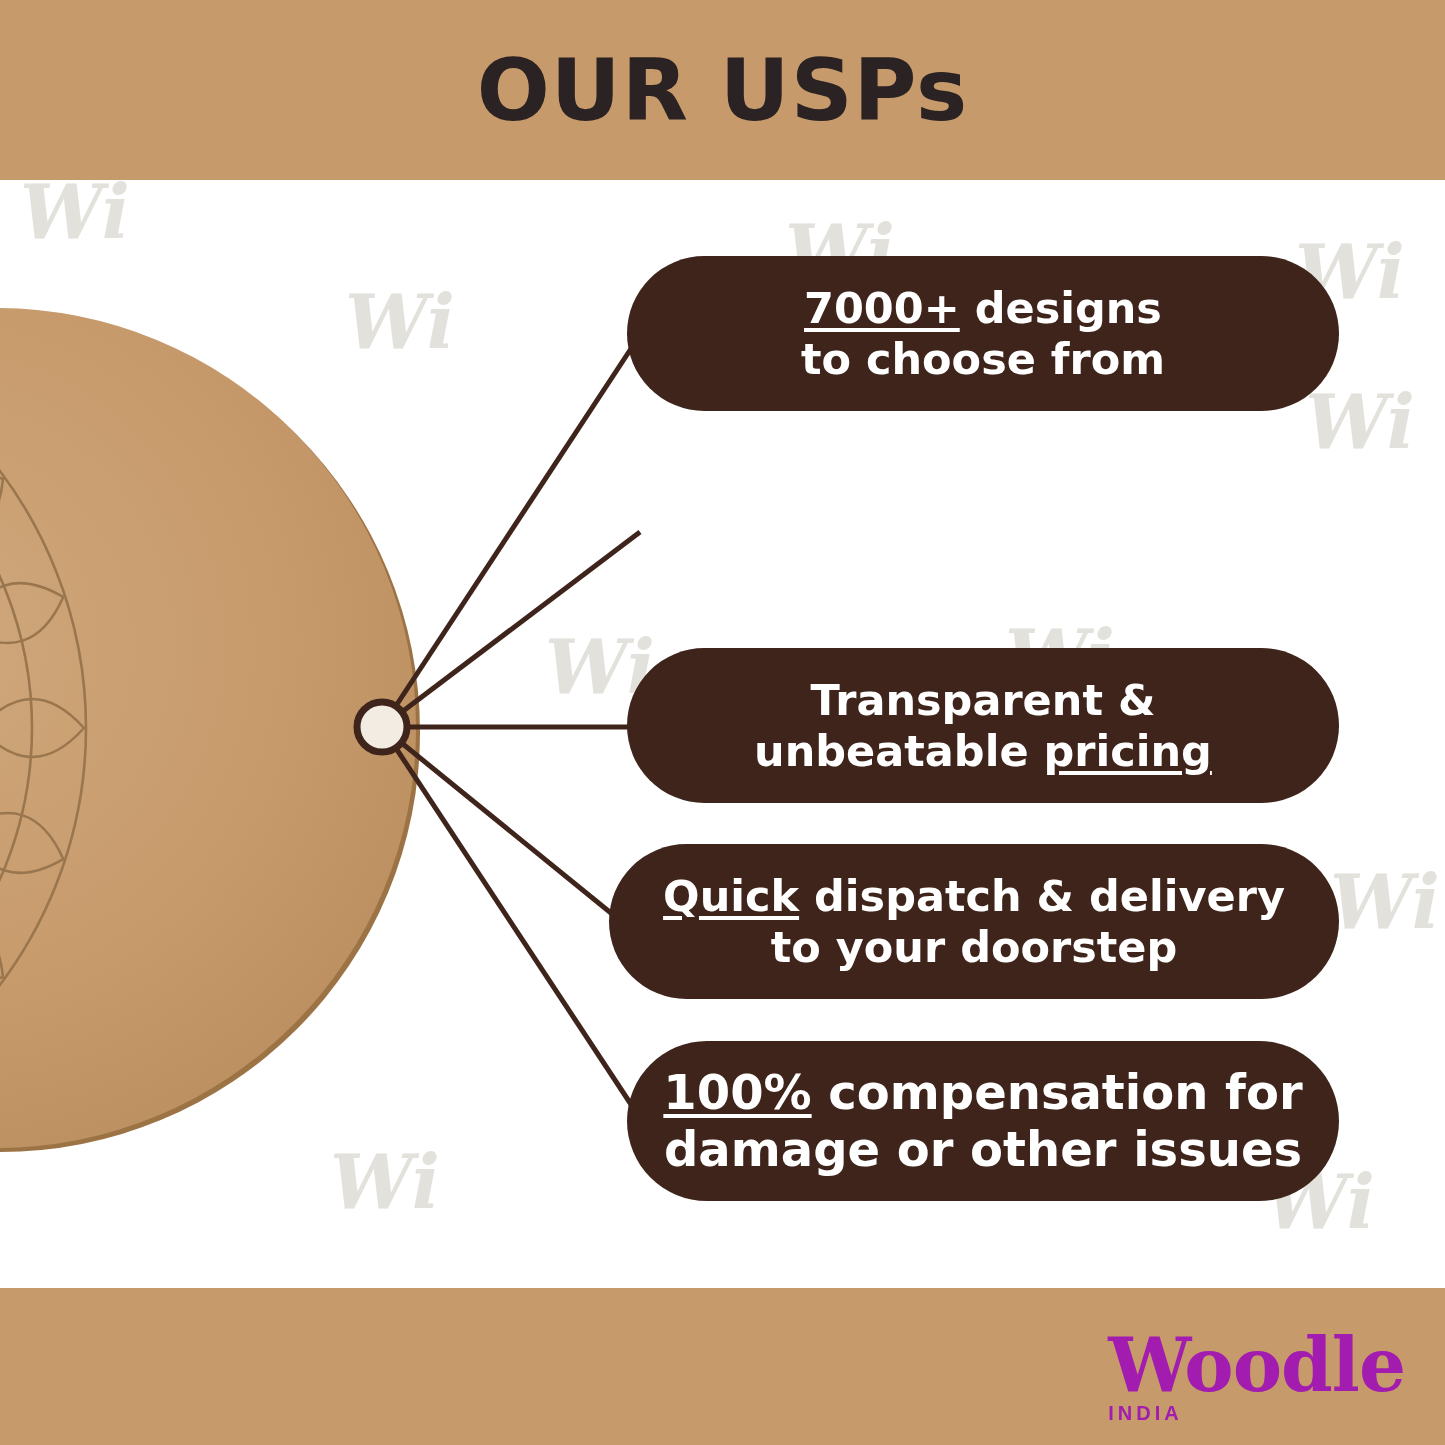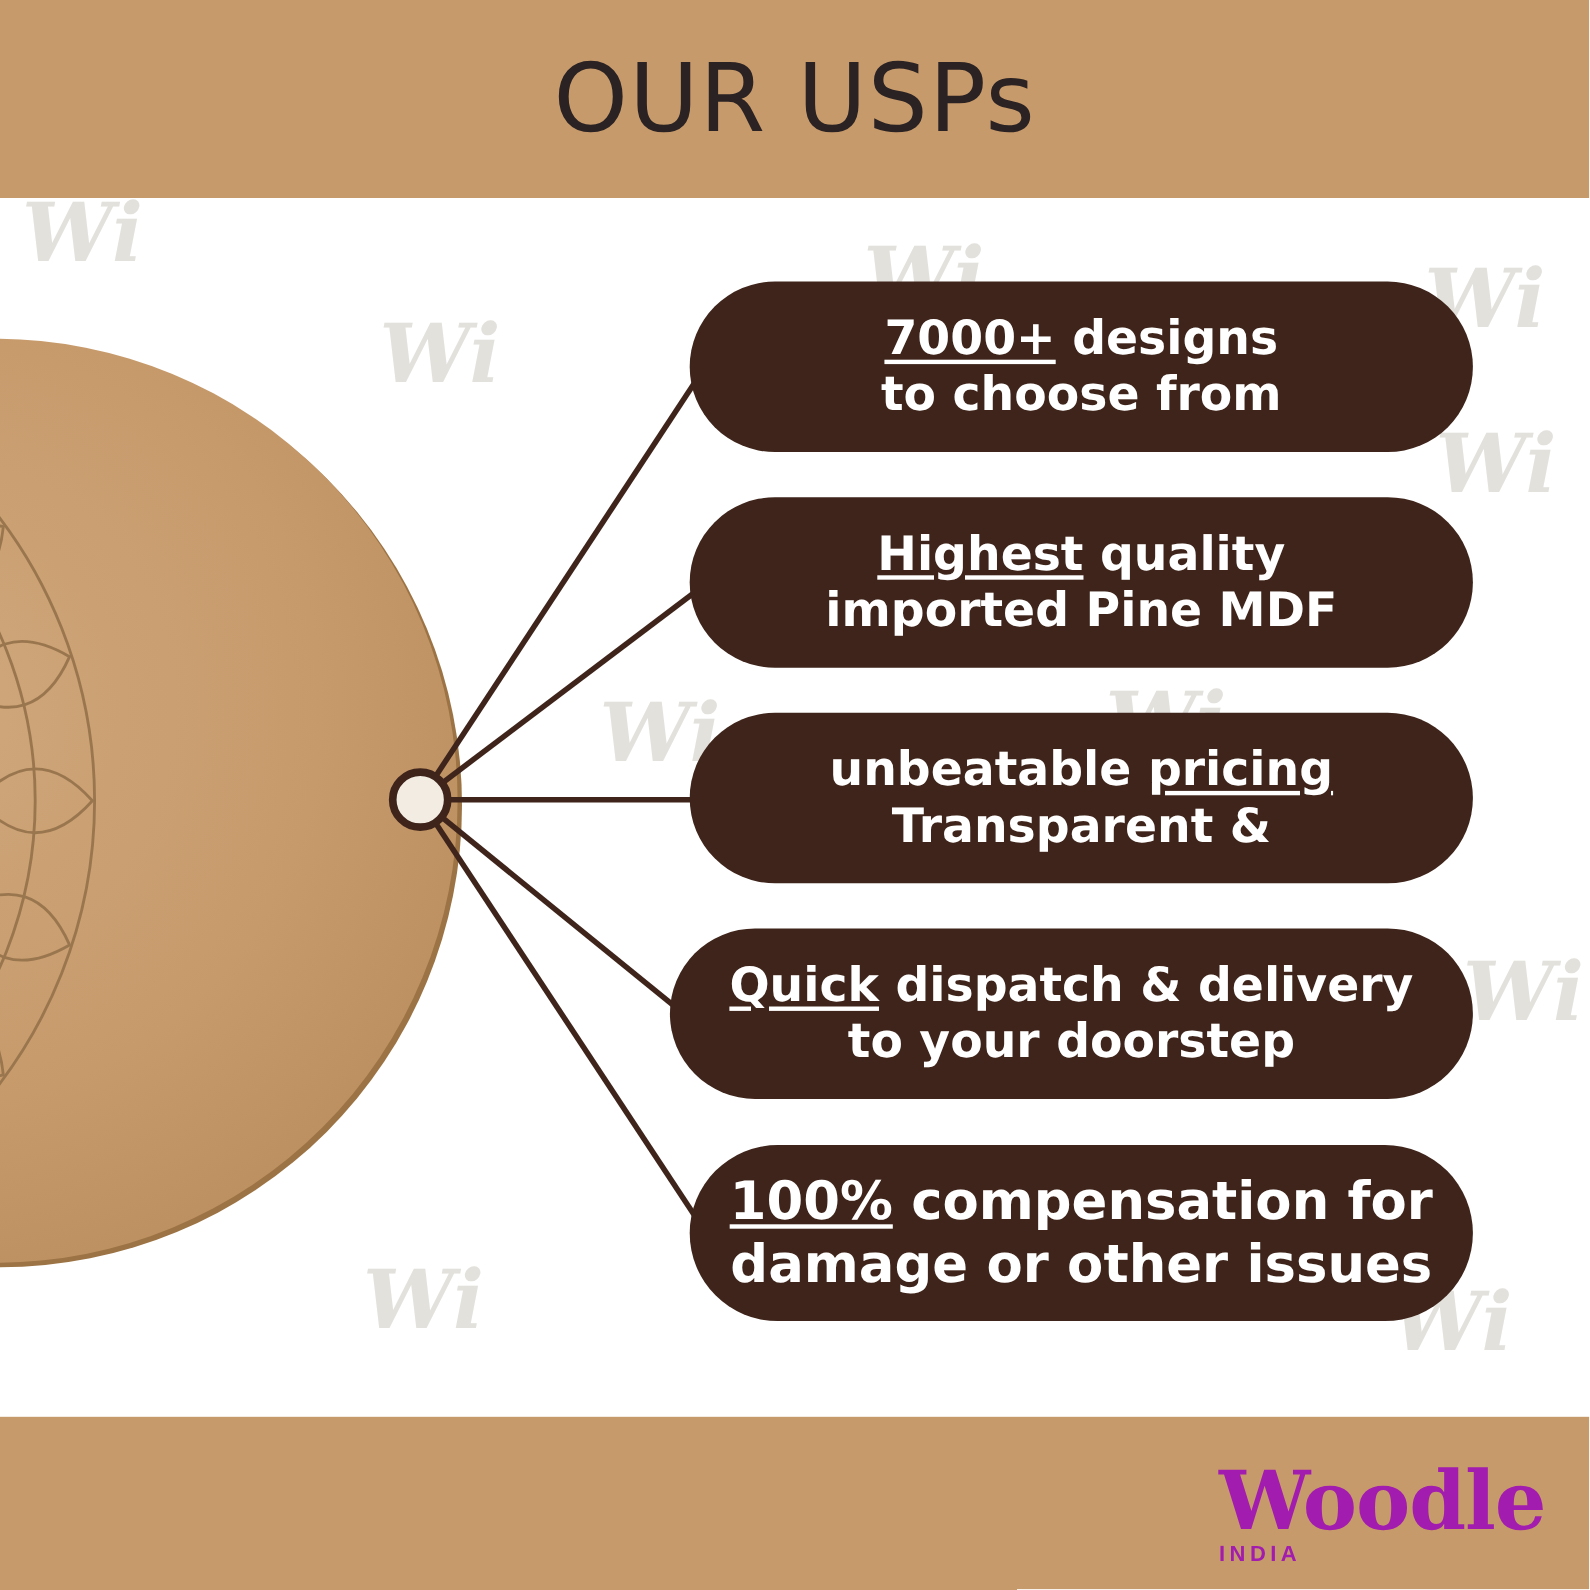--- a/index.html
+++ b/index.html
@@ -30,21 +30,21 @@
   .header-title {
     position: absolute;
     left: 0;
     top: 0;
     width: 1445px;
     height: 180px;
     display: flex;
     align-items: center;
     justify-content: center;
     font-size: 86px;
-    font-weight: normal;
+    font-weight: bold;
     letter-spacing: 1px;
     color: #2a2223;
     font-family: "DejaVu Sans", sans-serif;
   }
 
   
   .footer-band {
     position: absolute;
     left: 0;
     bottom: 0;
@@ -262,32 +262,26 @@
       <circle cx="382" cy="547" r="25" fill="#f2ece2" stroke="#3e241a" stroke-width="7"></circle>
     </svg>
 
     <div class="pill" id="pill-0">
       <div class="line">
         <span class="u">7000+</span><span> designs</span>
       </div>
       <div class="line">to choose from</div>
     </div>
 
-    <div class="pill" id="pill-1">
-      <div class="line">
-        <span class="u">Highest</span><span> quality</span>
-      </div>
-      <div class="line">imported Pine MDF</div>
-    </div>
 
     <div class="pill" id="pill-2">
+      <div class="line">Transparent &amp;</div>
       <div class="line">
         <span>unbeatable </span><span class="u">pricing</span>
       </div>
-      <div class="line">Transparent &amp;</div>
     </div>
 
     <div class="pill" id="pill-3">
       <div class="line">
         <span class="u">Quick</span><span> dispatch &amp; delivery</span>
       </div>
       <div class="line">to your doorstep</div>
     </div>
 
     <div class="pill" id="pill-4">

